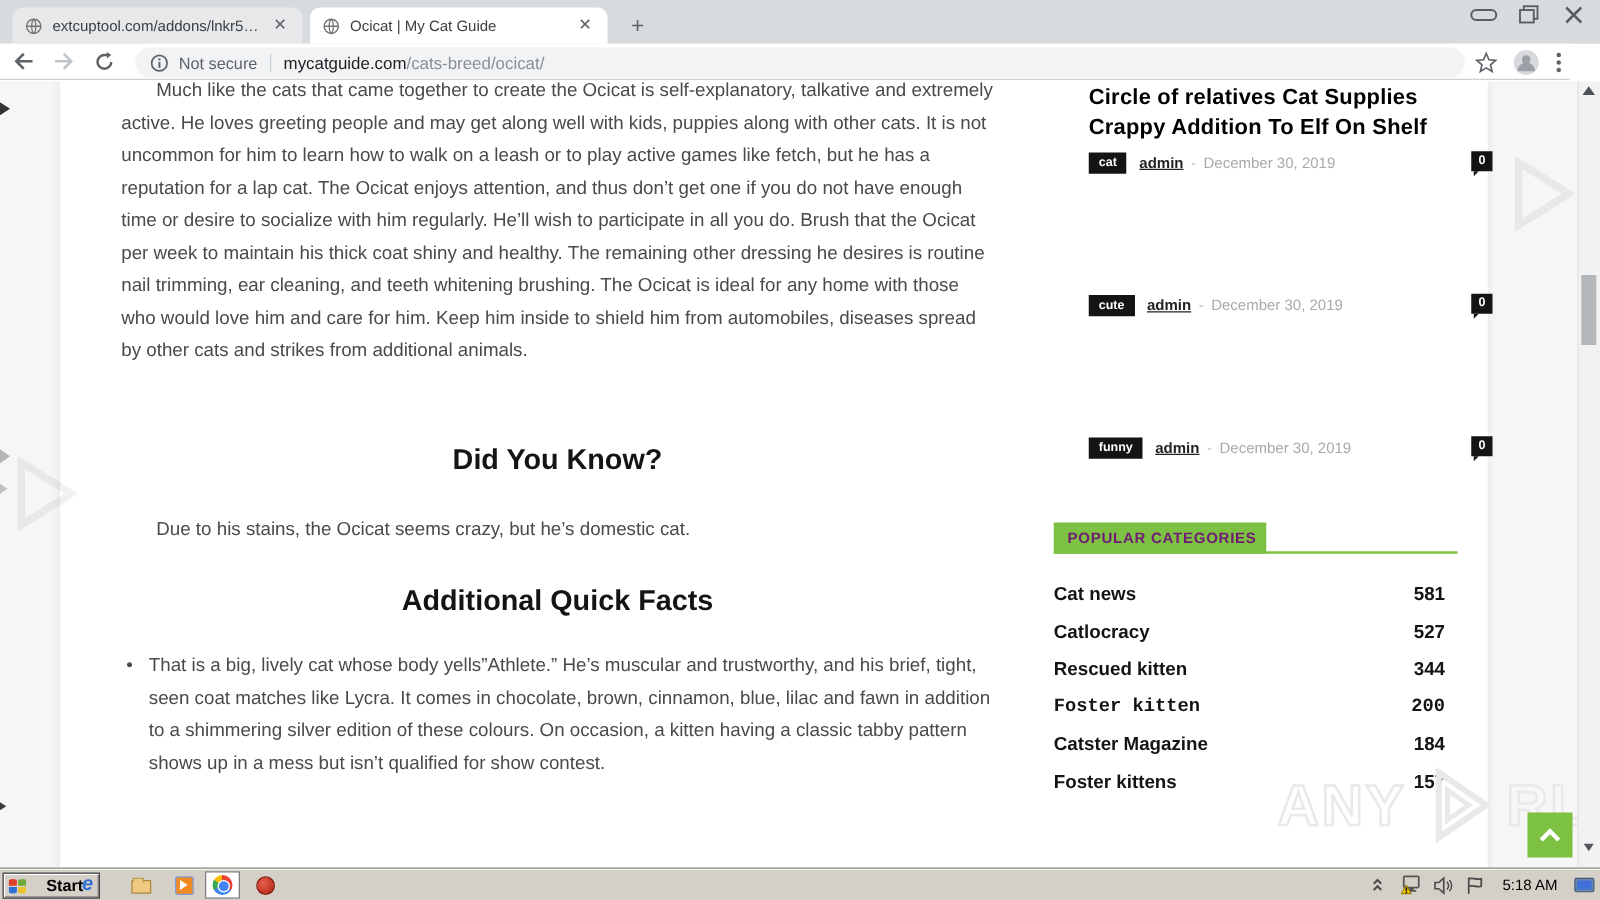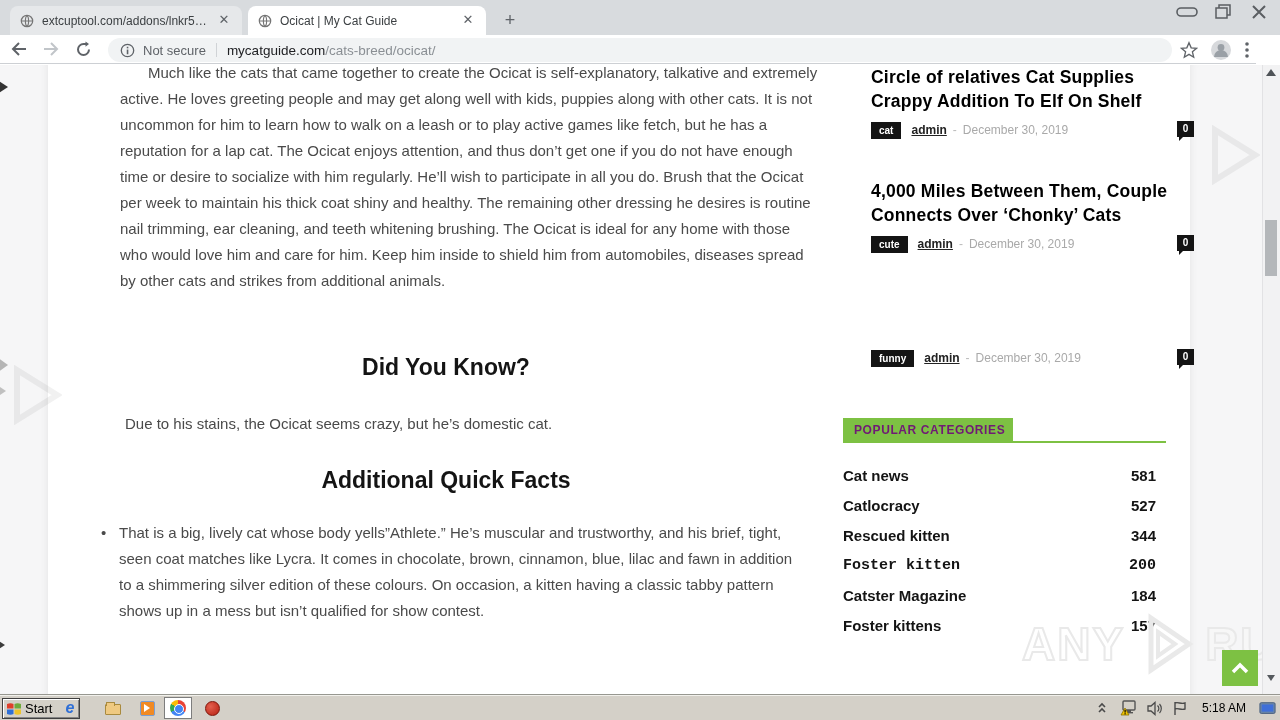--- a/index.html
+++ b/index.html
@@ -35,21 +35,21 @@
 
   
   #scrollbar { position:absolute; left:1262px; top:0; width:18px; height:629px; background:#f2f2f3; border-left:1px solid #e2e2e4; }
   #sb-up { position:absolute; top:4px; left:3px; width:0; height:0; border-left:5px solid transparent; border-right:5px solid transparent; border-bottom:7px solid #4f5357; }
   #sb-thumb { position:absolute; top:155px; left:2px; width:12px; height:56px; background:#b4b7ba; }
   #sb-down { position:absolute; top:610px; left:4px; width:0; height:0; border-left:4px solid transparent; border-right:4px solid transparent; border-top:6px solid #55595d; }
 
   
   #article { position:absolute; left:97px; top:0; width:698px; color:#4a4a4a; font-size:15px; line-height:26px; }
   #article p { text-indent:28px; }
-  #p1 { position:absolute; top:-5px; width:698px;margin-left:23px; }
+  #p1 { position:absolute; top:-5px; width:698px; }
   #h1 { position:absolute; top:288px; width:698px; text-align:center; font-size:23px; font-weight:bold; color:#141414; line-height:28px; }
   #p2 { position:absolute; top:346px; width:698px; }
   #h2 { position:absolute; top:401px; width:698px; text-align:center; font-size:23px; font-weight:bold; color:#141414; line-height:28px; }
   #facts { position:absolute; top:455px; width:698px; list-style:none; }
   #facts li { position:relative; padding-left:22px; }
   #facts li::before { content:"•"; position:absolute; left:4px; color:#4a4a4a; }
 
   
   #sidebar { position:absolute; left:843px; top:0; width:323px; }
   .post { position:absolute; left:0; width:323px; height:100px;margin-left:28px; }
@@ -76,21 +76,21 @@
   #wedge1 { top:13px; border-top:9px solid transparent; border-bottom:9px solid transparent; border-left:14px solid #333; }
   #wedge2 { top:290px; border-top:10px solid transparent; border-bottom:10px solid transparent; border-left:14px solid #b5b5b5; }
   #wedge3 { top:318px; border-top:8px solid transparent; border-bottom:8px solid transparent; border-left:12px solid #c0c0c0; }
   #wedge4 { top:573px; border-top:7px solid transparent; border-bottom:7px solid transparent; border-left:11px solid #3c3c3c; }
 
   #back-to-top { position:absolute; left:1222px; top:585px; width:36px; height:36px; background:var(--accent-green,#7dc143); display:flex; align-items:center; justify-content:center; }
 
   
   #taskbar { position:absolute; left:0; top:694px; width:1280px; height:26px; background:#d4d0c8; border-top:1px solid #979790; box-shadow:inset 0 1px 0 #f2f1ec; }
   #start-btn { position:absolute; left:2px; top:3px; width:78px; height:21px; background:#d4d0c8; border:1px solid #404040; box-shadow:inset 1px 1px 0 #fff, inset -1px -1px 0 #848484; display:flex; align-items:center; padding-left:4px; }
-  #start-label { font-size:13px; font-weight:normal; color:#000; margin-left:4px; }
+  #start-label { font-size:13px; font-weight:bold; color:#000; margin-left:16px; }
   .ql-icon { position:absolute; top:4px; width:20px; height:18px; display:flex; align-items:center; justify-content:center; }
   #ql-ie { left:60px; }  #ql-folder { left:103px; } #ql-media { left:137px; }
   #ql-chrome-box { position:absolute; left:164px; top:2px; width:28px; height:22px; background:#fff; border:1px solid #7d7d7d; display:flex; align-items:center; justify-content:center; }
   #ql-red { left:202px; }
   .chrome-logo { width:16px; height:16px; border-radius:50%; background:conic-gradient(#ea4335 0 120deg, #4285f4 120deg 240deg, #34a853 240deg 300deg, #fbbc05 300deg 360deg); position:relative; }
   .chrome-logo::after { content:""; position:absolute; left:4px; top:4px; width:8px; height:8px; background:#4285f4; border:1.5px solid #fff; border-radius:50%; }
   .folder-shape { width:16px; height:11px; background:#efc981; border:1px solid #a98a3e; border-radius:1px; position:relative; margin-top:3px; }
   .folder-shape::before { content:""; position:absolute; left:0; top:-3px; width:7px; height:3px; background:#efc981; border:1px solid #a98a3e; border-bottom:none; border-radius:1px 1px 0 0; }
   .media-shape { width:15px; height:15px; background:#f08a24; border:1px solid #7a9fd4; border-radius:2px; display:flex; align-items:center; justify-content:center; }
   .media-shape .play { width:0; height:0; border-top:4px solid transparent; border-bottom:4px solid transparent; border-left:6px solid #fff; }
@@ -221,21 +221,20 @@
         <div class="post-meta">
           <span class="tag-badge">cat</span>
           <span class="meta-author">admin</span>
           <span class="meta-sep">-</span>
           <span class="meta-date">December 30, 2019</span>
           <span class="comment-badge">0</span>
         </div>
       </div>
 
       <div class="post" style="top:114px;">
-        <div class="post-title">4,000 Miles Between Them, Couple Connects Over ‘Chonky’ Cats</div>
         <div class="post-meta">
           <span class="tag-badge">cute</span>
           <span class="meta-author">admin</span>
           <span class="meta-sep">-</span>
           <span class="meta-date">December 30, 2019</span>
           <span class="comment-badge">0</span>
         </div>
       </div>
 
       <div class="post" style="top:228px;">

